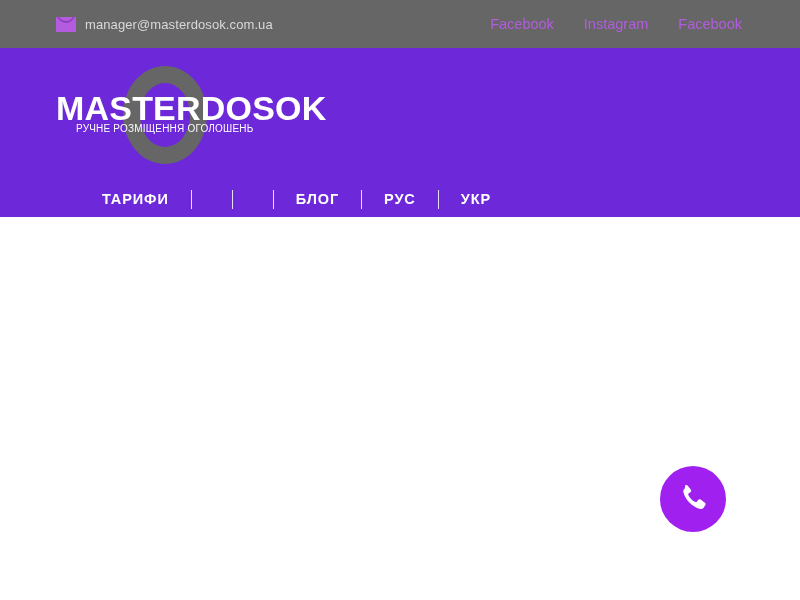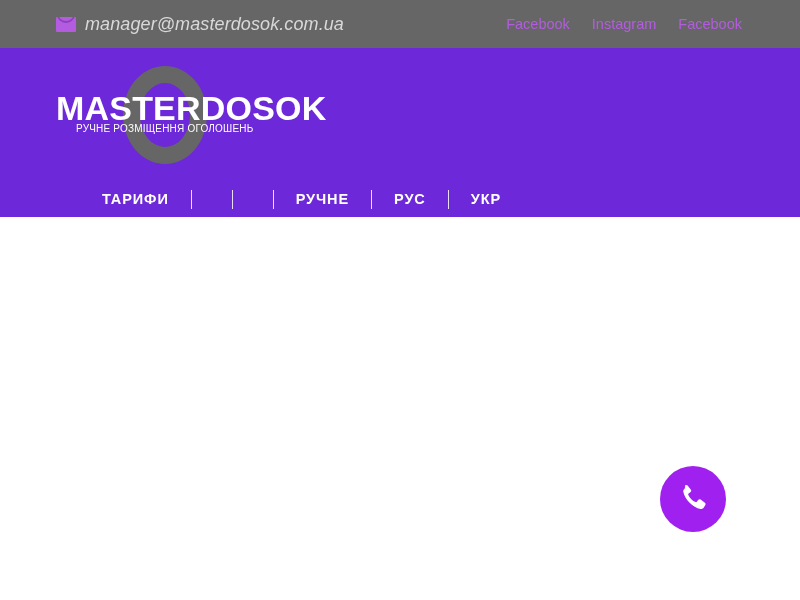--- a/index.html
+++ b/index.html
@@ -61,34 +61,33 @@
     left: 2px;
     width: 16px;
     height: 13px;
     border-radius: 0 0 8px 8px;
     background: #b35ce0;
     z-index: 2;
   }
 
   .topbar-email-text {
     color: #d9d9d9;
-    font-size: 18px;
+    font-size: 13px;
     letter-spacing: 0.1px;
     white-space: nowrap;
-    font-style: italic;
   }
 
   .topbar-social {
     position: absolute;
     right: 58px;
     top: 50%;
     transform: translateY(-50%);
     display: flex;
     align-items: center;
-    gap: 22px;
+    gap: 30px;
   }
 
   .social-link {
     color: #b35ce0;
     font-size: 14.5px;
     text-decoration: none;
     white-space: nowrap;
   }
 
   
@@ -234,21 +233,21 @@
   </div>
 
   <nav class="nav">
     <a class="nav-item" href="#">ТАРИФИ</a>
     <span class="nav-sep"></span>
 
     <span class="nav-sep"></span>
 
     <span class="nav-sep"></span>
 
-    <a class="nav-item" href="#">РУЧНЕ</a>
+    <a class="nav-item" href="#">БЛОГ</a>
     <span class="nav-sep"></span>
 
     <a class="nav-item" href="#">РУС</a>
     <span class="nav-sep"></span>
 
     <a class="nav-item active" href="#">УКР</a>
   </nav>
 </div>
 
 <div class="main"></div>

